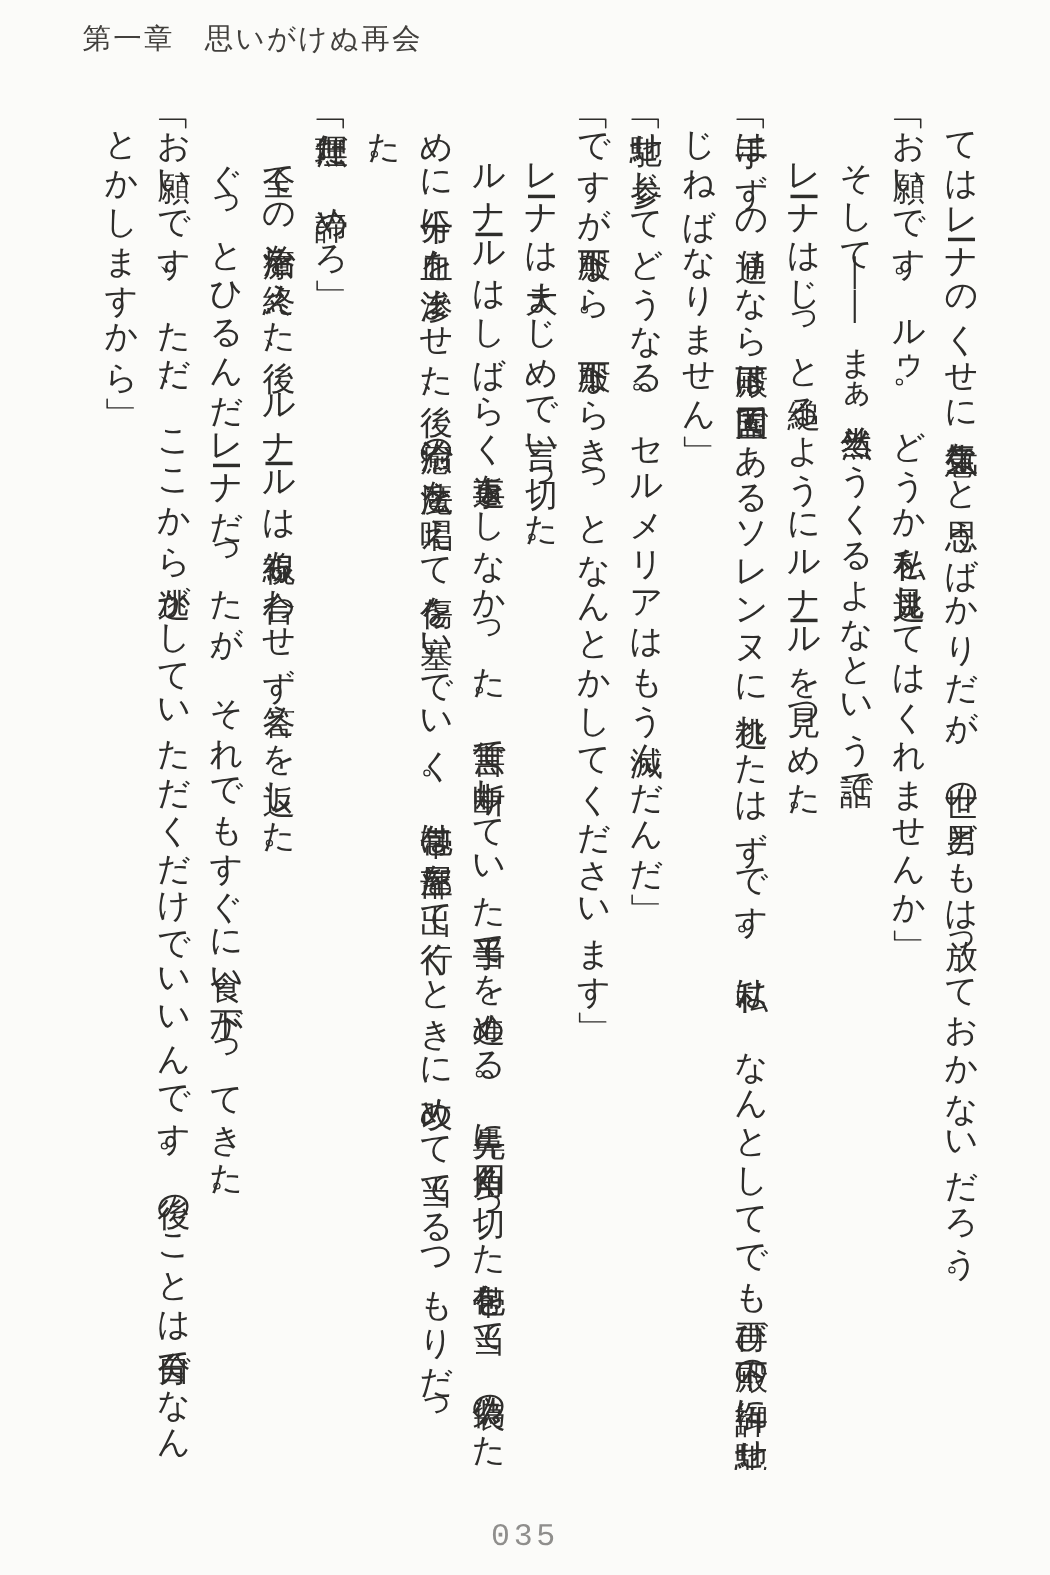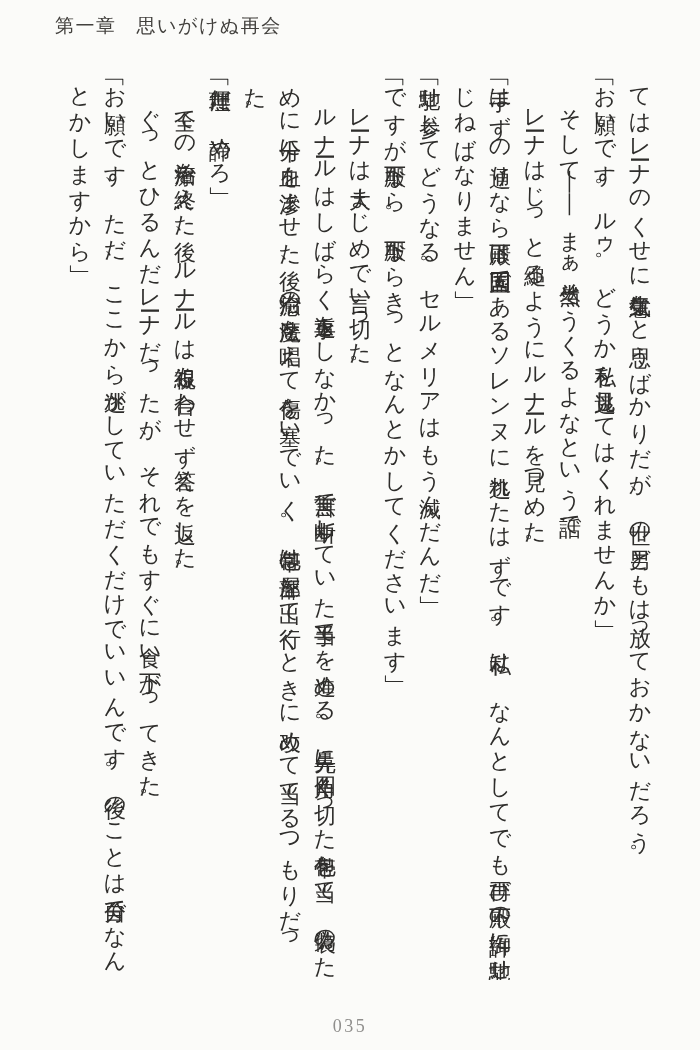--- a/index.html
+++ b/index.html
@@ -56,22 +56,22 @@
   .body-text p.indent {
     text-indent: 1em;
   }
   
   .page-number {
     position: absolute;
     bottom: 13px;
     left: 0;
     width: 100%;
     text-align: center;
-    font-family: Liberation Serif, serif;
-    font-size: 18px;
+    font-family: Liberation Mono, monospace;
+    font-size: 21px;
     letter-spacing: 2.5px;
     color: #8f8e8c;
   }
 </style>
 </head>
 <body>
 
 <div class="book-page">
 
   <div class="chapter-header">

